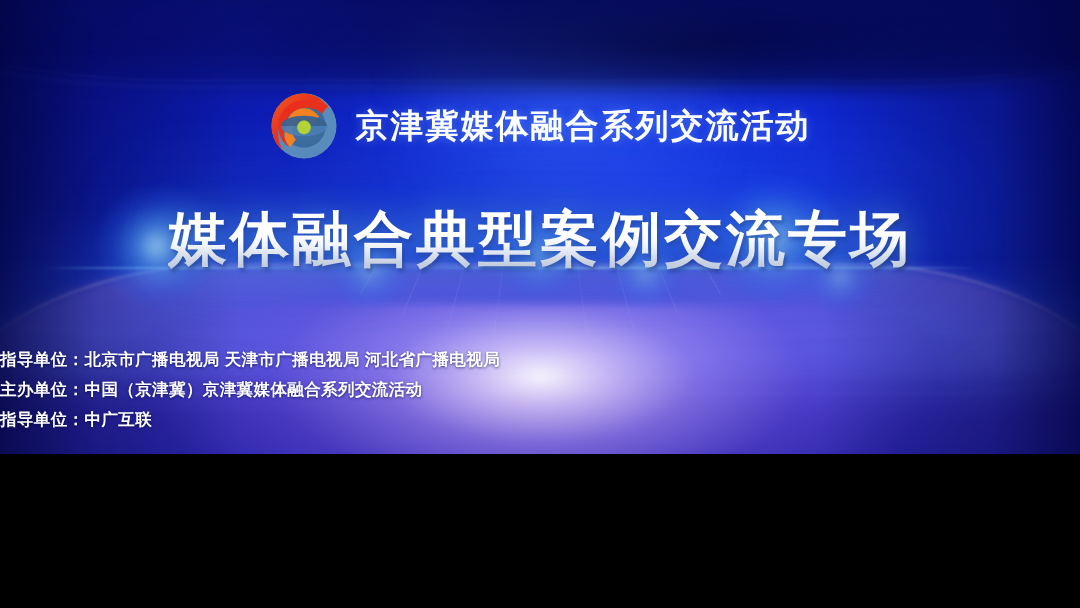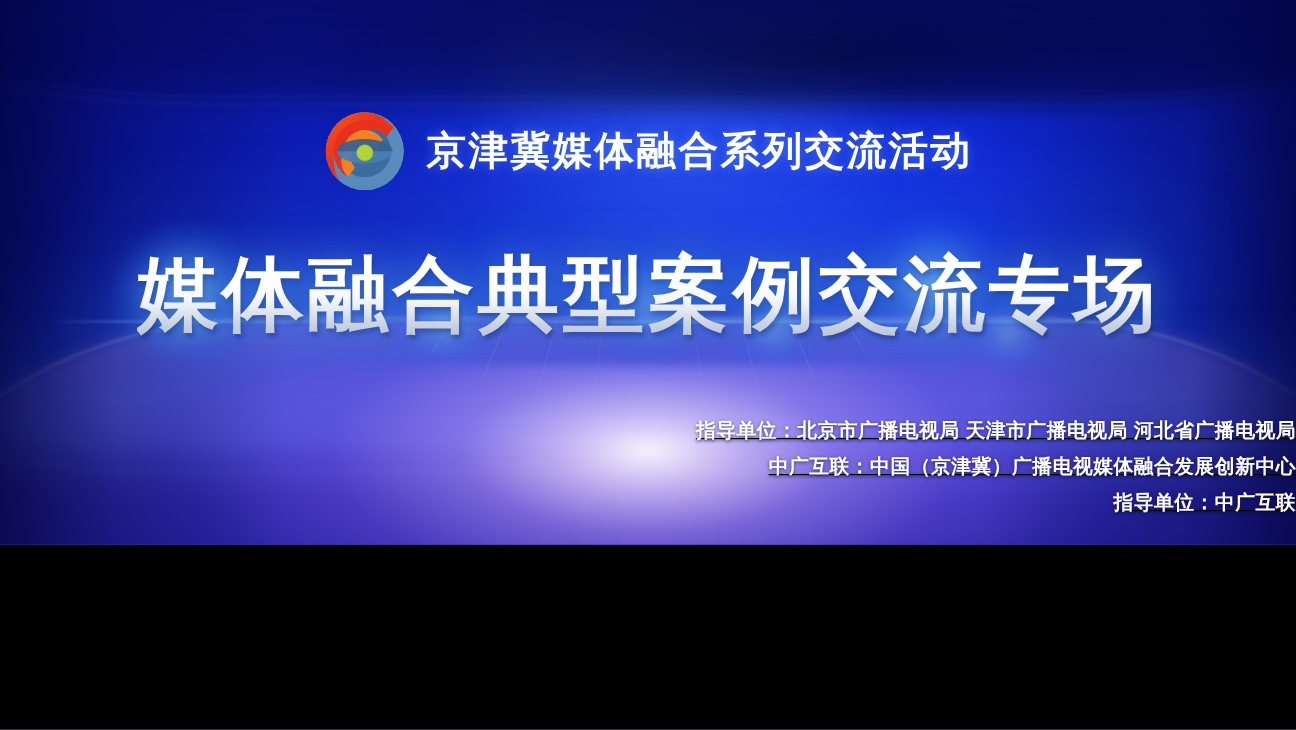--- a/index.html
+++ b/index.html
@@ -279,42 +279,41 @@
     top: 50%;
     transform: translate(-50%, -50%);
     border-radius: 50%;
     background: radial-gradient(circle, rgba(190,245,255,0.95) 0%, rgba(90,180,255,0.55) 26%, rgba(40,110,255,0.20) 55%, rgba(30,80,240,0) 100%);
     filter: blur(6px);
   }
 
   .main-title {
     position: relative;
     display: inline-block;
-    font-size: 68px;
+    font-size: 59px;
     font-weight: 900;
     letter-spacing: 3px;
     white-space: nowrap;
     background: linear-gradient(180deg, #ffffff 0%, #ffffff 42%, #f2f5fb 56%, #c9d2e2 78%, #aab6cc 100%);
     -webkit-background-clip: text;
     background-clip: text;
     color: transparent;
     -webkit-text-fill-color: transparent;
     filter: drop-shadow(0 0 18px rgba(90,170,255,0.75))
             drop-shadow(0 0 42px rgba(50,120,255,0.55))
             drop-shadow(2px 3px 2px rgba(5,10,70,0.60));
   }
 
   
   .credits {
     position: absolute;
     top: 344px;
     left: 0;
     right: 0;
-    text-align: right;
-    text-decoration: underline;
+    text-align: left;
   }
   .credit-line {
     font-size: 16.5px;
     font-weight: 700;
     color: #ffffff;
     letter-spacing: 0.4px;
     line-height: 30px;
     white-space: nowrap;
     text-shadow: 0 1px 3px rgba(4,8,70,0.65);
   }
@@ -404,18 +403,18 @@
           <div class="flare-blob" style="left: 500px; top: 40px; width: 88px; height: 88px; opacity: 0.7;"></div>
           <div class="flare-blob" style="left: 605px; top: 58px; width: 72px; height: 72px; opacity: 0.6;"></div>
           <div class="flare-blob" style="left: 736px; top: 26px; width: 124px; height: 124px; opacity: 0.9;"></div>
           <div class="flare-blob" style="left: 800px; top: 62px; width: 68px; height: 68px; opacity: 0.55;"></div>
         </div>
       <div class="main-title">媒体融合典型案例交流专场</div>
     </div>
 
     <div class="credits" id="credits">
         <div class="credit-line">指导单位：北京市广播电视局 天津市广播电视局 河北省广播电视局</div>
-        <div class="credit-line">中广互联：中国（京津冀）广播电视媒体融合发展创新中心</div>
+        <div class="credit-line">主办单位：中国（京津冀）京津冀媒体融合系列交流活动</div>
         <div class="credit-line">指导单位：中广互联</div>
       </div>
 
   </div>
 </div>
 
 </body></html>

